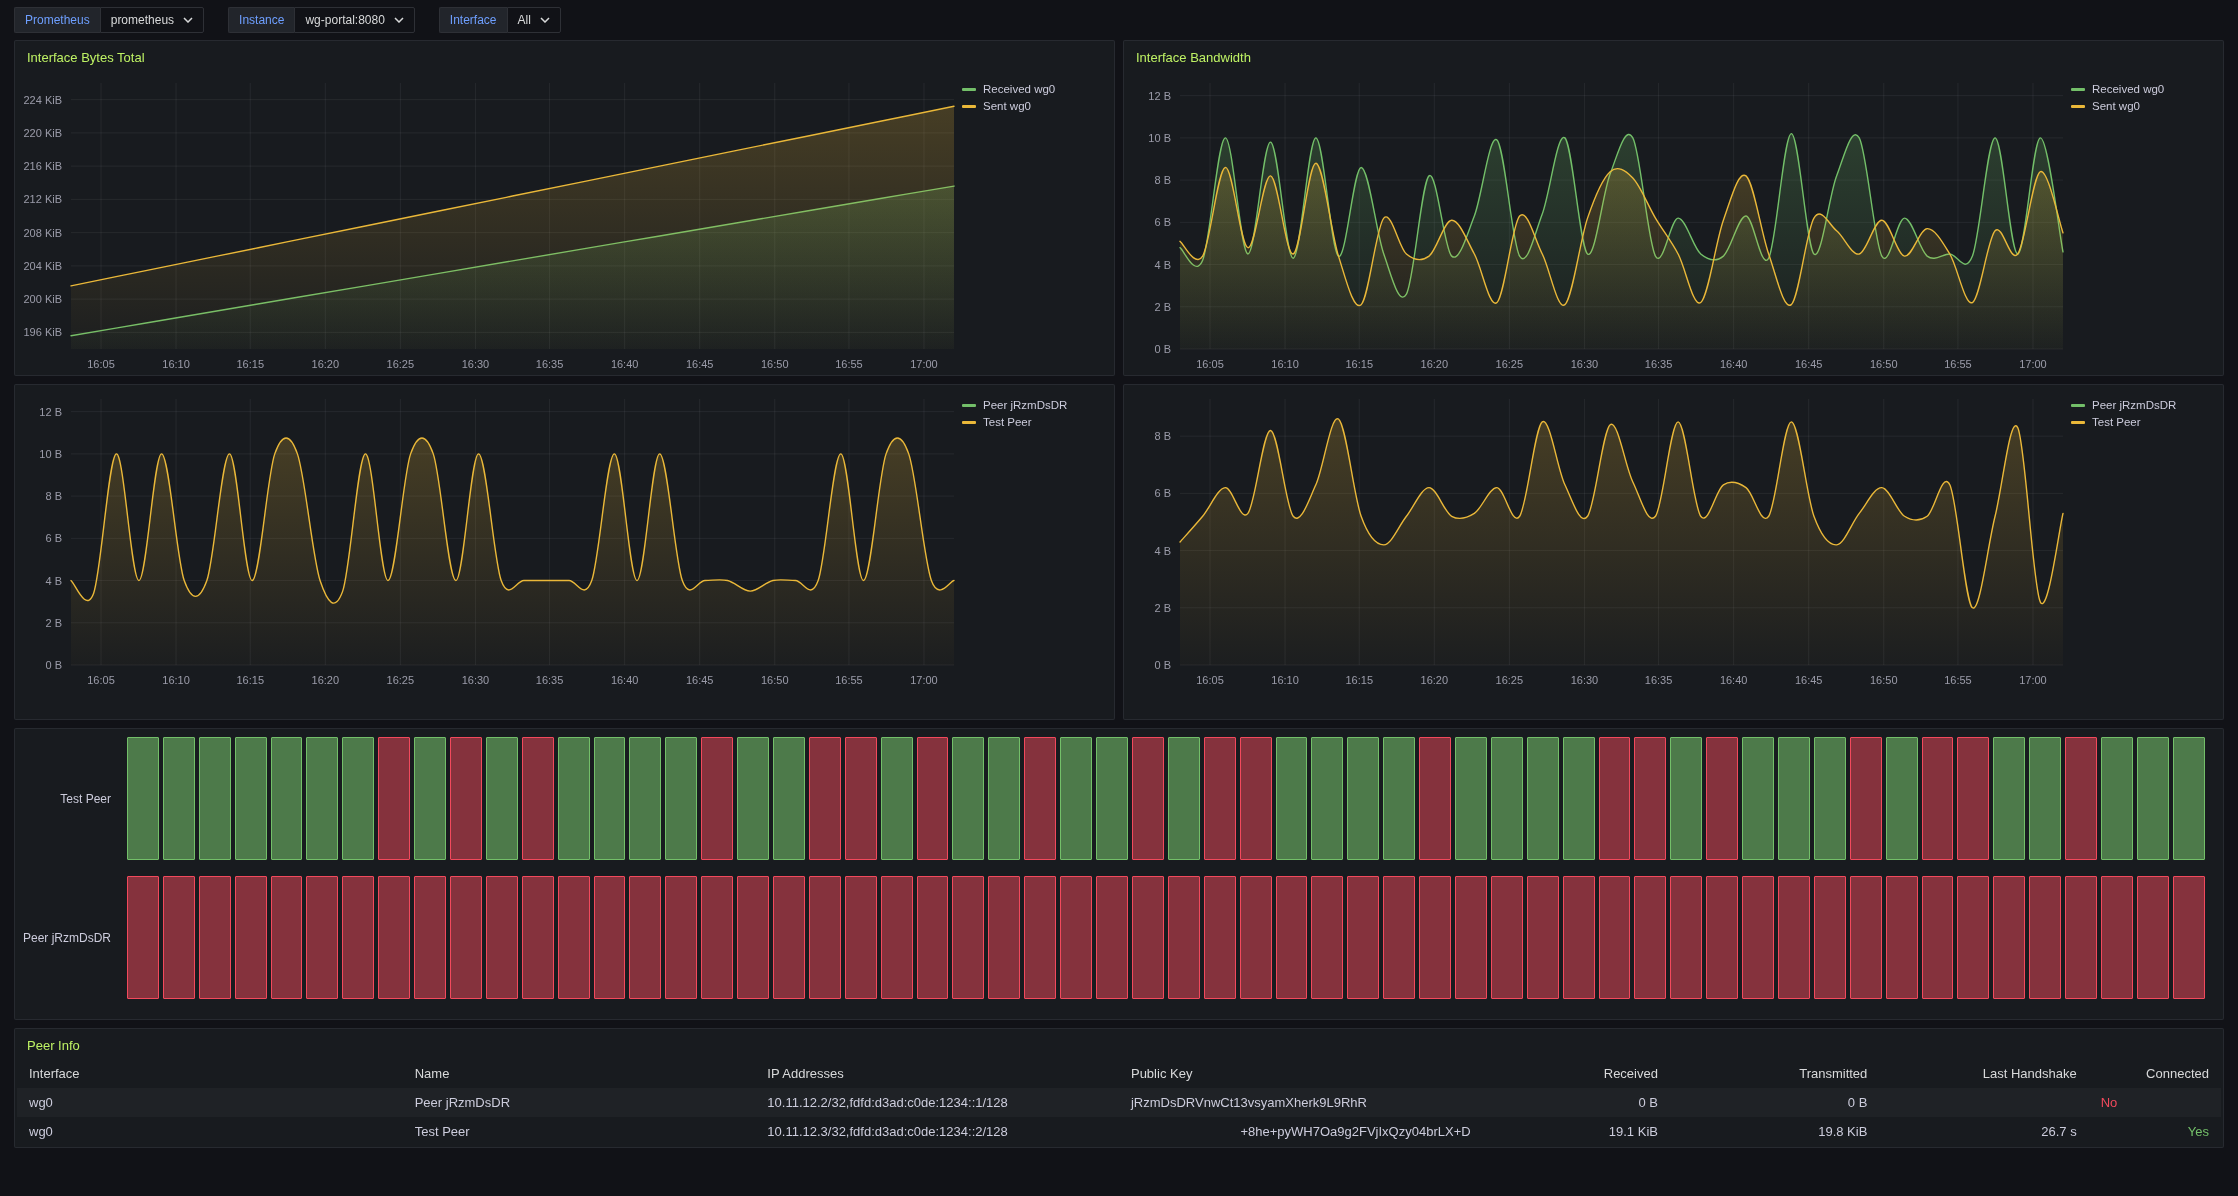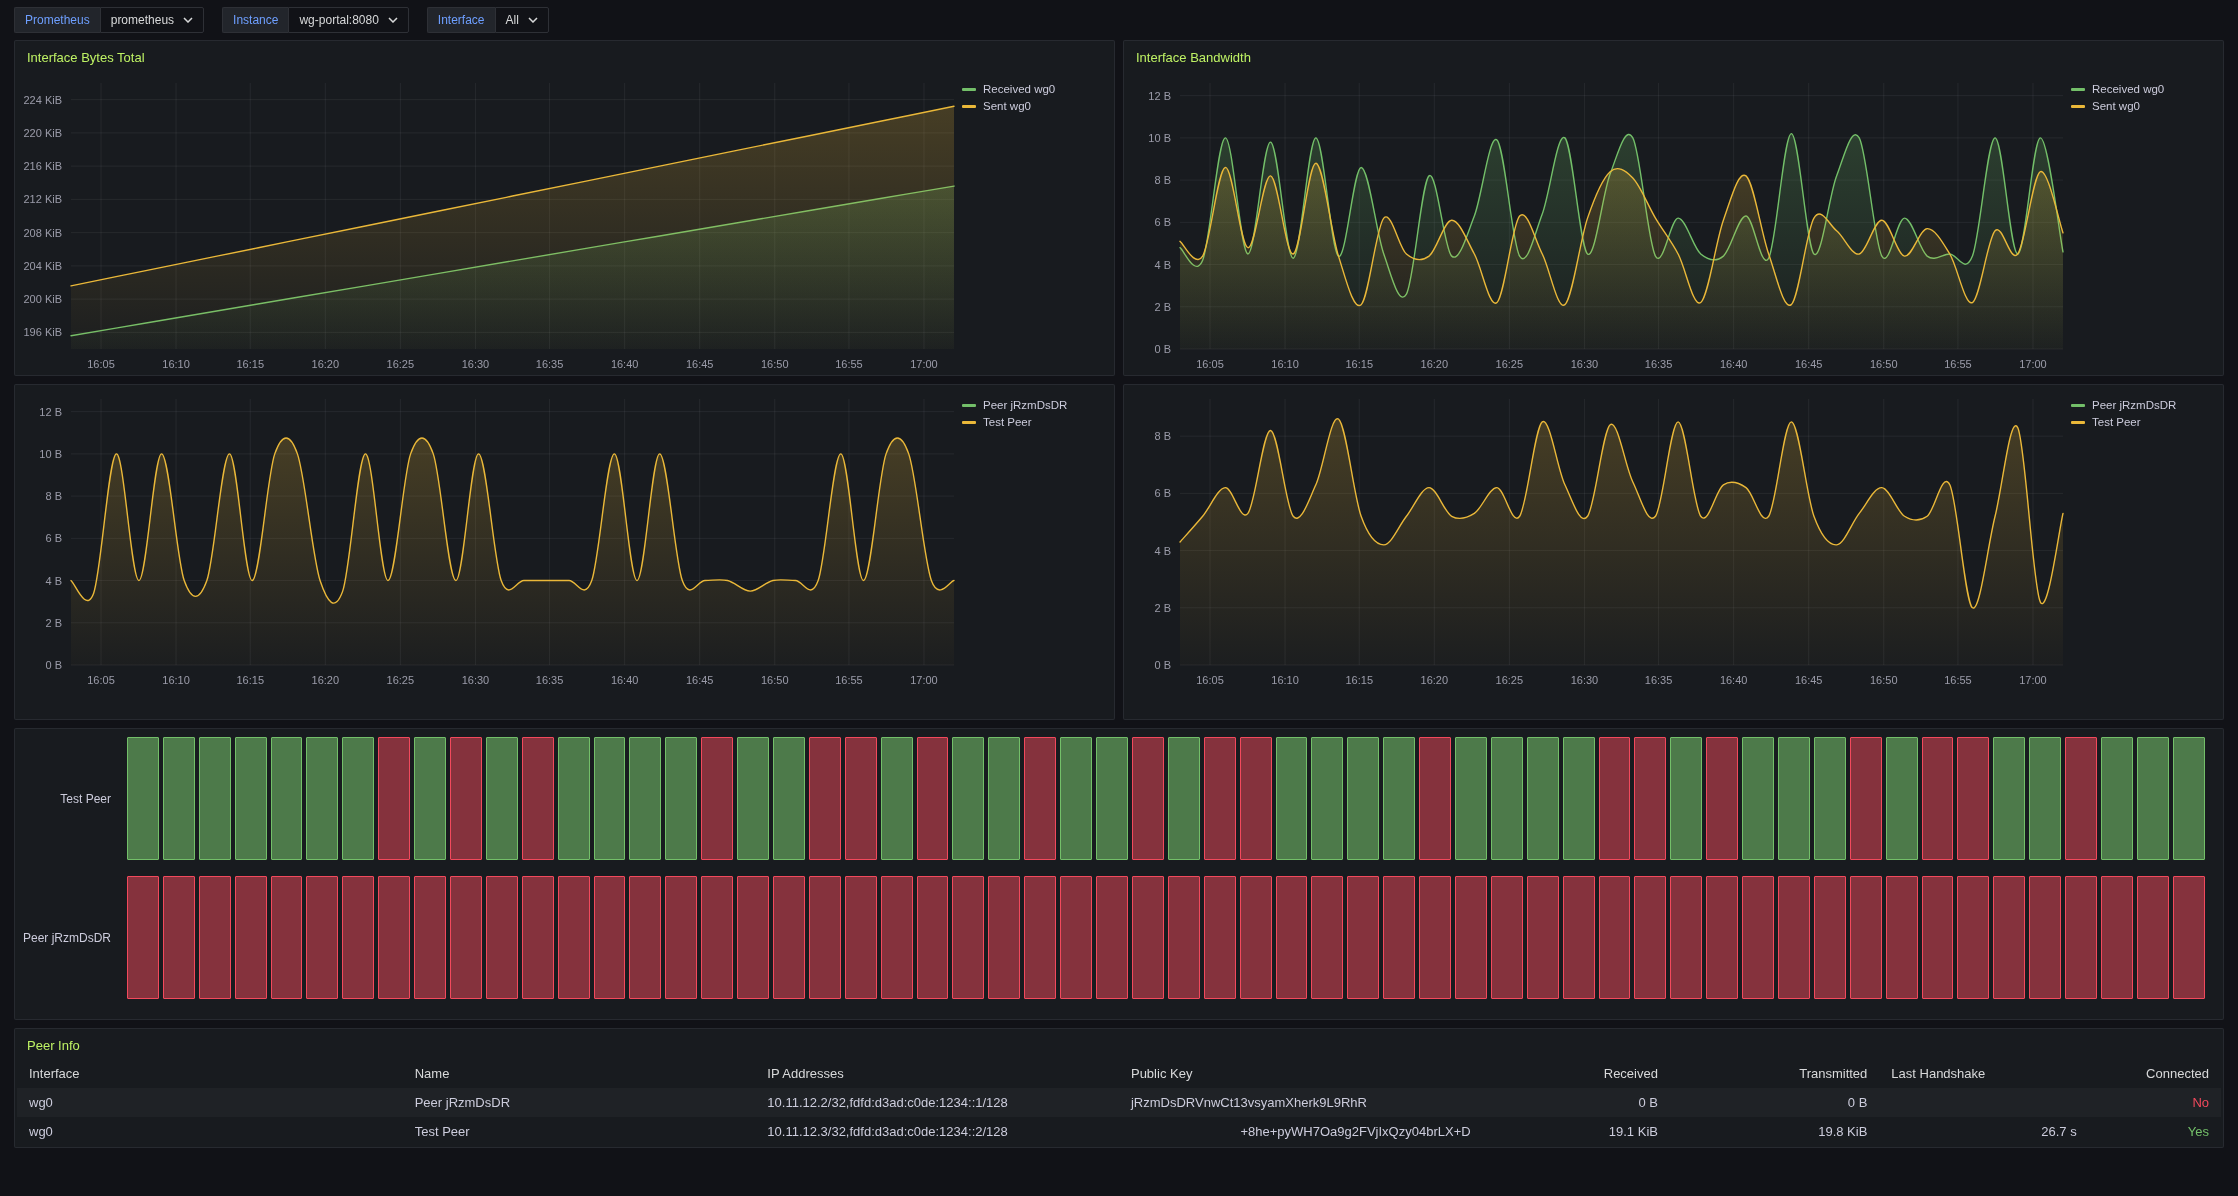--- a/index.html
+++ b/index.html
@@ -1,19 +1,19 @@
 <!DOCTYPE html>
 <html><head>
 <meta charset="utf-8">
 <style>
   *{box-sizing:border-box;margin:0;padding:0}
   html,body{width:2238px;height:1196px;overflow:hidden}
   body{background:#111217;font-family:"Liberation Sans",sans-serif;color:#ccccdc}
   
-  .topbar{display:flex;align-items:center;gap:18px;height:40px;padding:7px 14px}
+  .topbar{display:flex;align-items:center;gap:24px;height:40px;padding:7px 14px}
   .var-group{display:flex;height:26px;border-radius:2px}
   .var-label{background:#22252b;border:1px solid #2e3036;border-right:none;border-radius:2px 0 0 2px;
              color:#6e9fff;font-size:12px;display:flex;align-items:center;padding:0 10px;font-weight:500}
   .var-value{background:#111217;border:1px solid #2e3036;border-radius:0 2px 2px 0;color:#d8d9da;
              font-size:12px;display:flex;align-items:center;gap:9px;padding:0 10px;cursor:pointer}
   .chev{display:block}
   
   .dash{display:grid;grid-template-columns:1fr 1fr;gap:8px;padding:0 14px 8px}
   .panel{background:#181b1f;border:1px solid rgba(204,204,220,0.09);border-radius:2px;display:flex;flex-direction:column;min-width:0}
   .panel.full{grid-column:1/3}
@@ -508,32 +508,32 @@
             <col>
           </colgroup>
           <tbody>
             <tr>
               <th style="text-align:left">Interface</th>
               <th style="text-align:left">Name</th>
               <th style="text-align:left">IP Addresses</th>
               <th style="text-align:left">Public Key</th>
               <th style="text-align:right">Received</th>
               <th style="text-align:right">Transmitted</th>
-              <th style="text-align:left">Last Handshake</th>
+              <th style="text-align:right">Last Handshake</th>
               <th style="text-align:right">Connected</th>
             </tr>
             <tr class="data-row">
               <td class="" style="text-align:left">wg0</td>
               <td class="" style="text-align:left">Peer jRzmDsDR</td>
               <td class="" style="text-align:left">10.11.12.2/32,fdfd:d3ad:c0de:1234::1/128</td>
               <td class="" style="text-align:left">jRzmDsDRVnwCt13vsyamXherk9L9RhR</td>
               <td class="" style="text-align:right">0 B</td>
               <td class="" style="text-align:right">0 B</td>
               <td class="" style="text-align:right"></td>
-              <td class="no" style="text-align:right">No</td>
+              <td class="no" style="text-align:left">No</td>
             </tr>
             <tr class="data-row">
               <td class="" style="text-align:left">wg0</td>
               <td class="" style="text-align:left">Test Peer</td>
               <td class="" style="text-align:left">10.11.12.3/32,fdfd:d3ad:c0de:1234::2/128</td>
               <td class="" style="text-align:right">+8he+pyWH7Oa9g2FVjIxQzy04brLX+D</td>
               <td class="" style="text-align:right">19.1 KiB</td>
               <td class="" style="text-align:right">19.8 KiB</td>
               <td class="" style="text-align:right">26.7 s</td>
               <td class="yes" style="text-align:right">Yes</td>

